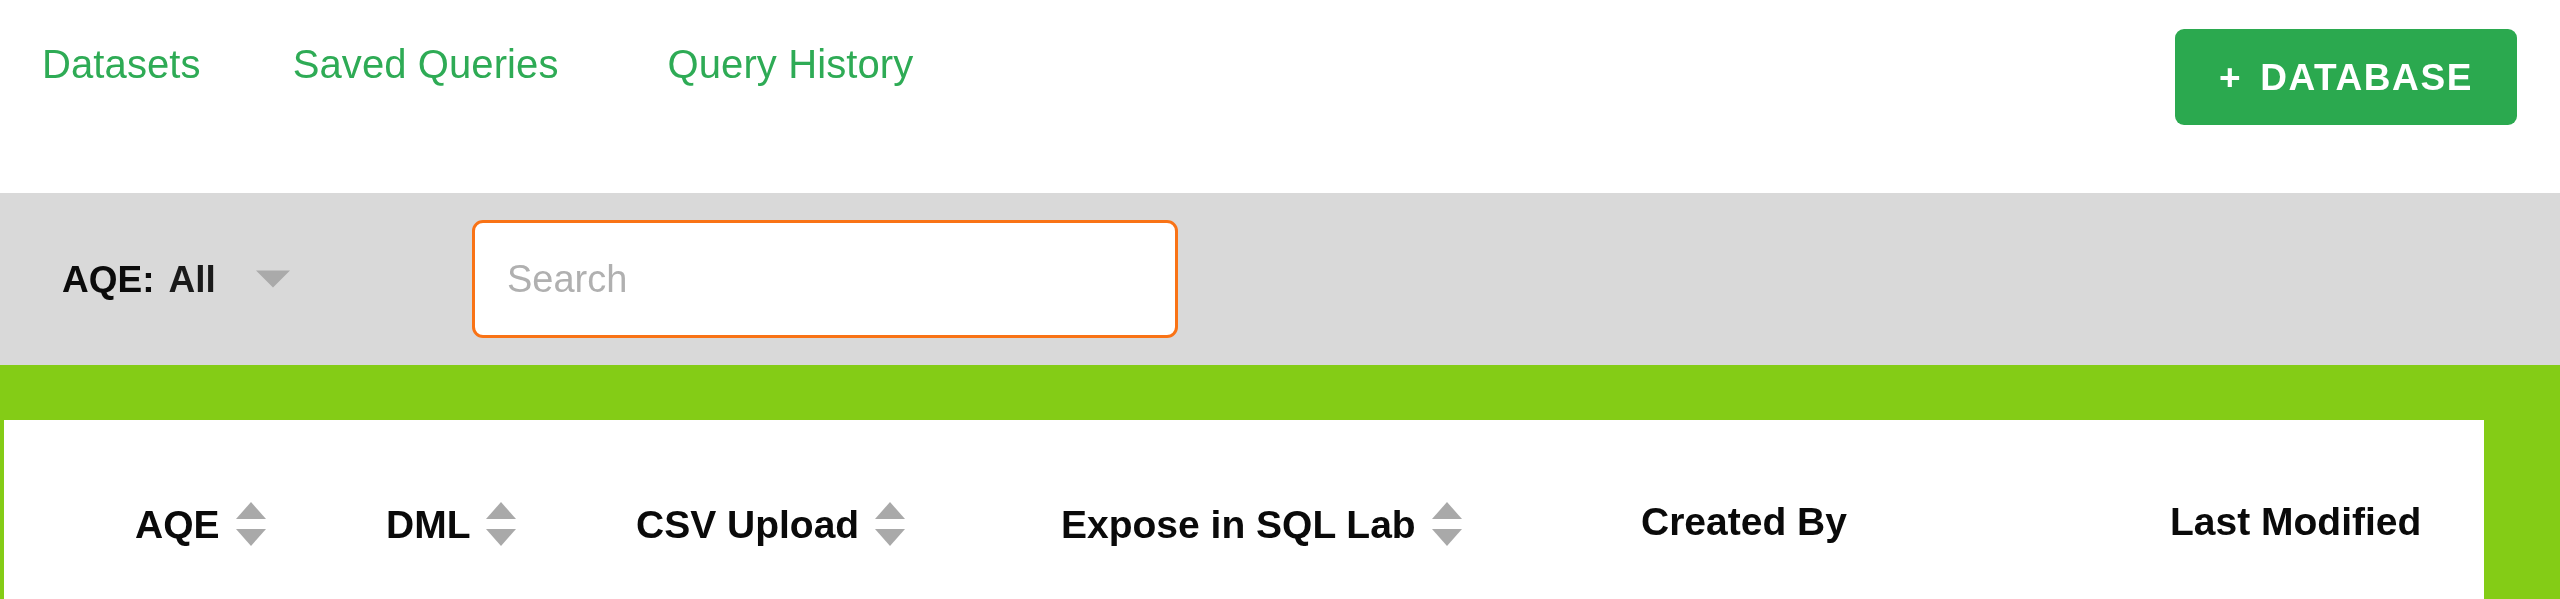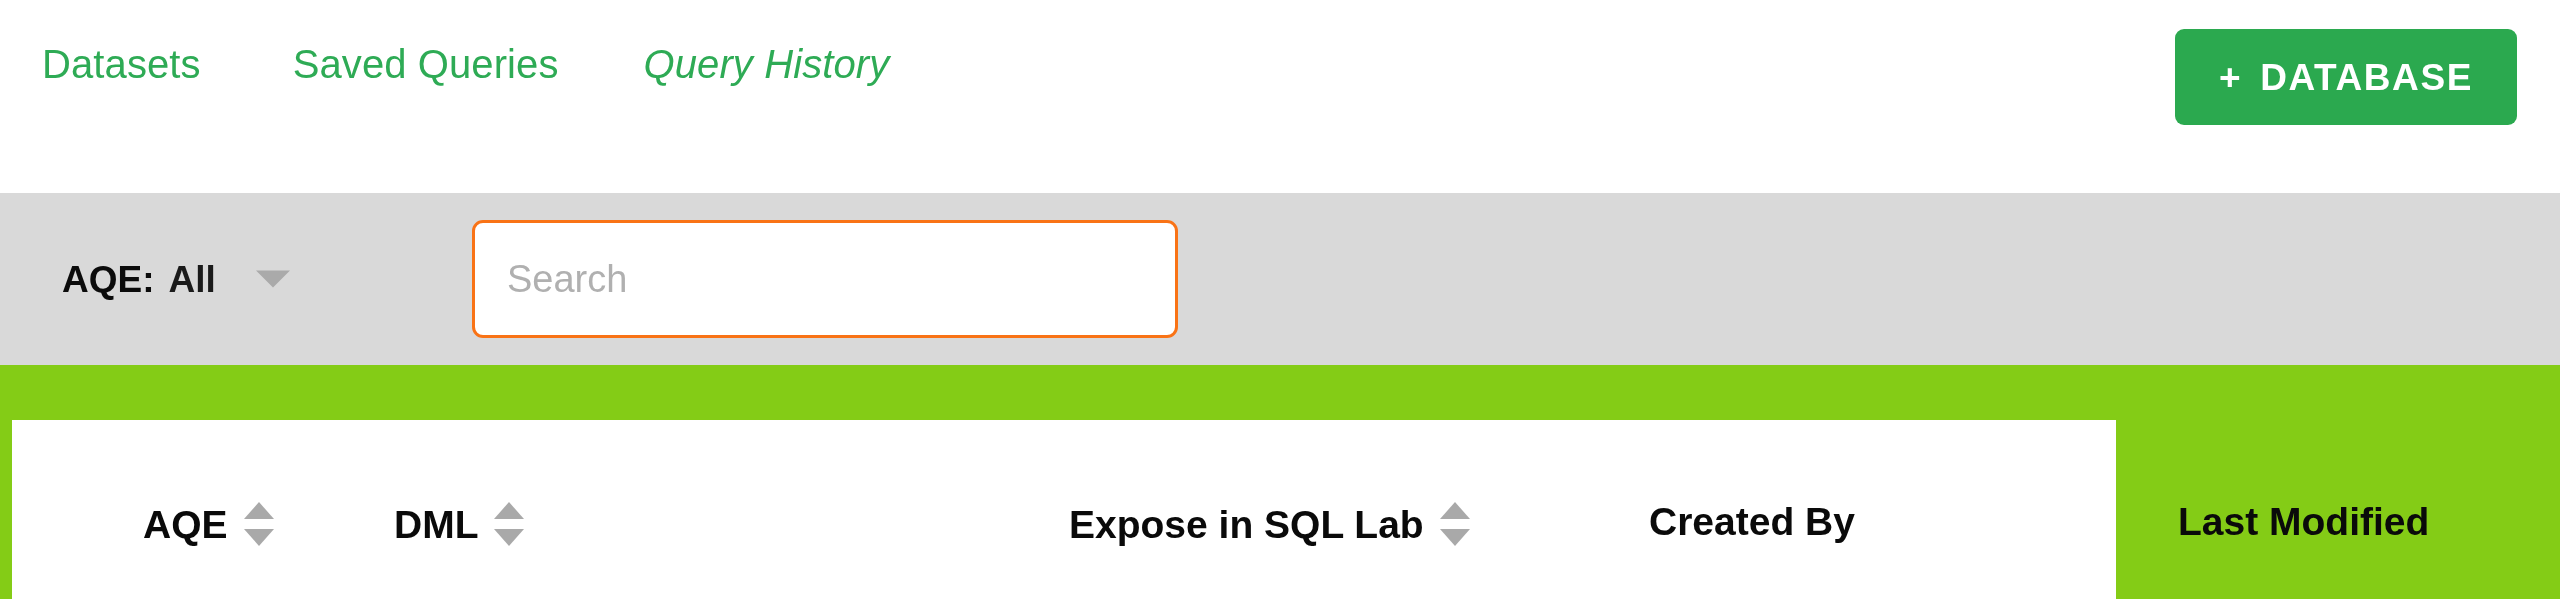--- a/index.html
+++ b/index.html
@@ -45,21 +45,21 @@
     font-size: 40px;
     font-weight: 400;
     line-height: 1;
     white-space: nowrap;
     cursor: pointer;
     text-decoration: none;
     letter-spacing: 0.1px;
   }
   .nav-tab.t1 { margin-right: 0; }
   .nav-tab.t2 { margin-left: 92px; }
-  .nav-tab.t3 { margin-left: 85px; font-style: italic; }
+  .nav-tab.t3 { margin-left: 109px; }
 
   .db-button {
     position: absolute;
     right: 43px;
     top: 29px;
     height: 96px;
     padding: 0 44px;
     background: #2ba94f;
     color: #ffffff;
     border: none;
@@ -149,23 +149,23 @@
     outline: none;
   }
   .search-input::placeholder {
     color: #b0b0b0;
     opacity: 1;
   }
 
   
   .table-header {
     position: absolute;
-    left: 12px;
+    left: 4px;
     top: 420px;
-    width: 2104px;
+    width: 2480px;
     height: 179px;
     background: #ffffff;
   }
 
   .th-group {
     position: absolute;
     top: 82px;
     display: flex;
     align-items: center;
     white-space: nowrap;
@@ -257,20 +257,27 @@
     </div>
 
     <div class="th-group col-dml">
       <span class="th-label">DML</span>
       <span class="sort-icon">
         <span class="up"></span>
         <span class="down"></span>
       </span>
     </div>
 
+    <div class="th-group col-csv">
+      <span class="th-label">CSV Upload</span>
+      <span class="sort-icon">
+        <span class="up"></span>
+        <span class="down"></span>
+      </span>
+    </div>
 
     <div class="th-group col-expose">
       <span class="th-label">Expose in SQL Lab</span>
       <span class="sort-icon">
         <span class="up"></span>
         <span class="down"></span>
       </span>
     </div>
 
     <div class="th-group col-created">

